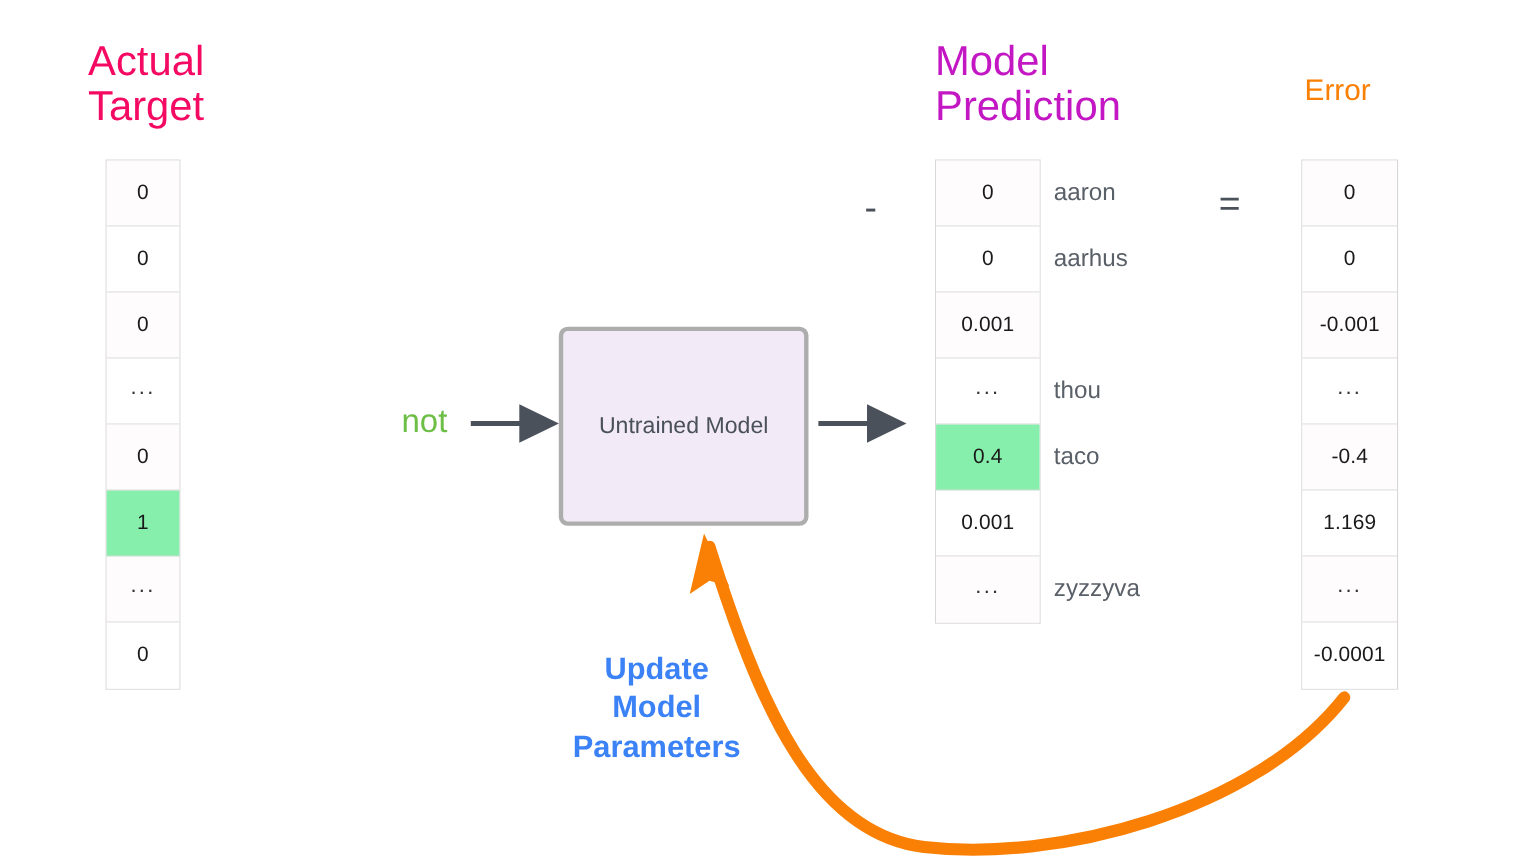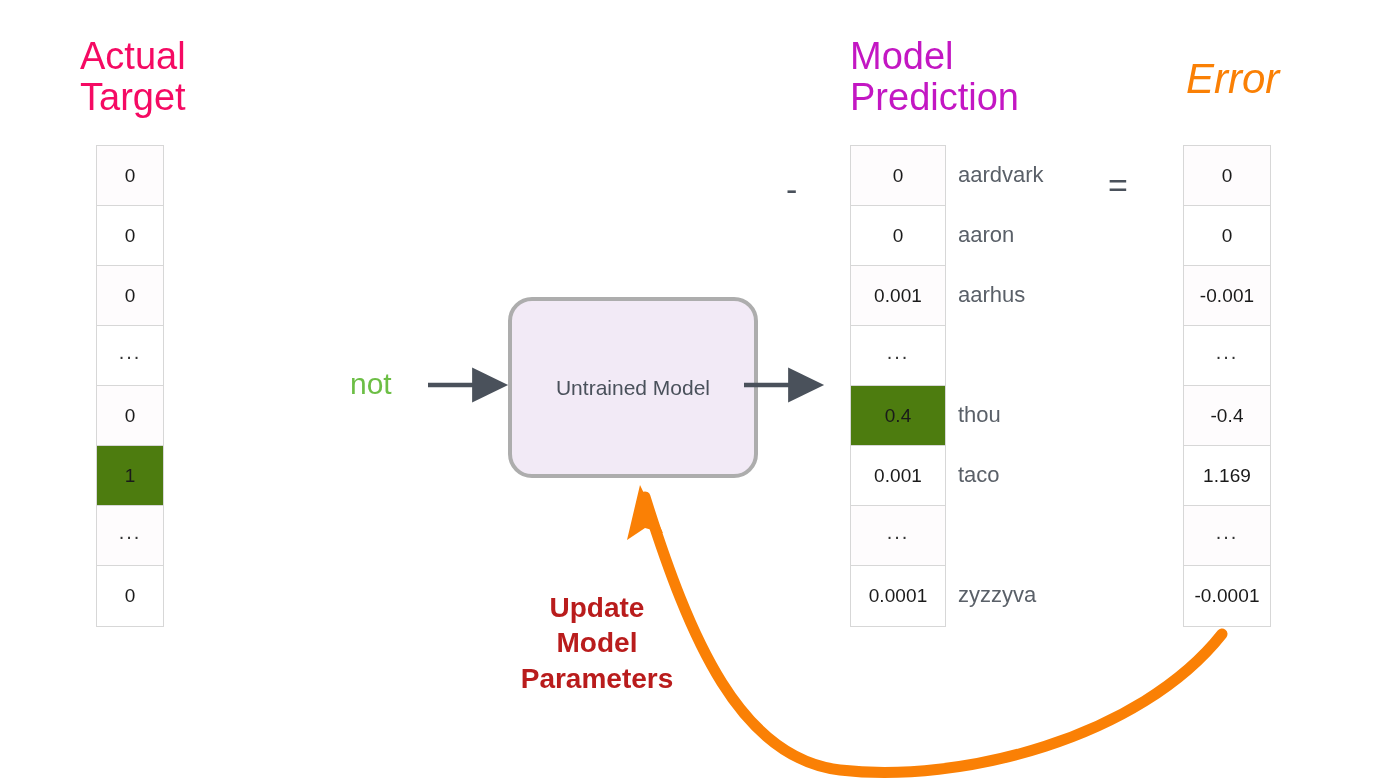--- a/index.html
+++ b/index.html
@@ -37,24 +37,23 @@
     color: #F50A63;
   }
   #hdr-prediction {
     left: 850px;
     top: 36px;
     font-size: 38px;
     color: #C317C3;
   }
   #hdr-error {
     left: 1186px;
-    top: 56px;
-    font-size: 42px;
+    top: 68px;
+    font-size: 27px;
     color: #FA8005;
-    font-style: italic;
   }
 
   
   .col {
     position: absolute;
     display: flex;
     flex-direction: column;
     border: 1px solid #D7D7D7;
     box-sizing: border-box;
   }
@@ -64,21 +63,21 @@
     display: flex;
     align-items: center;
     justify-content: center;
     font-size: 19px;
     color: #1A1A1A;
     background: #FEFCFD;
     letter-spacing: 0.1px;
   }
   .cell:last-child { border-bottom: none; }
   .cell.alt { background: #FFFFFF; }
-  .cell.hl  { background: #4d7c0f; }
+  .cell.hl  { background: #86efac; }
   .cell.dots {
     font-size: 20px;
     color: #333;
     letter-spacing: 2px;
     padding-bottom: 6px;
   }
 
   #col-target {
     left: 96px;
     top: 145px;
@@ -124,55 +123,55 @@
     font-weight: 400;
   }
   #op-minus { left: 786px; top: 172px; }
   #op-equals { left: 1108px; top: 168px; }
 
   
   #model-box {
     position: absolute;
     left: 508px;
     top: 297px;
-    width: 250px;
+    width: 227px;
     height: 181px;
     background: #F2EAF6;
     border: 4px solid #ADADAD;
-    border-radius: 24px;
+    border-radius: 8px;
     box-sizing: border-box;
     display: flex;
     align-items: center;
     justify-content: center;
   }
   #model-label {
     font-size: 21px;
     color: #4A515B;
   }
 
   
   #input-word {
     position: absolute;
-    left: 350px;
+    left: 365px;
     top: 367px;
     font-size: 30px;
     color: #6CBE45;
   }
 
   
   #update-caption {
     position: absolute;
     left: 492px;
     top: 590px;
     width: 210px;
     text-align: center;
     font-size: 28px;
     font-weight: bold;
     line-height: 1.26;
-    color: #b91c1c;
+    color: #3b82f6;
     white-space: pre-line;
   }
 
   
   #overlay {
     position: absolute;
     left: 0; top: 0;
     width: 1390px;
     height: 779px;
     pointer-events: none;
@@ -203,25 +202,23 @@
     </div>
 
   <div class="col" id="col-prediction">
       <div class="cell">0</div>
       <div class="cell alt">0</div>
       <div class="cell">0.001</div>
       <div class="cell dots alt">...</div>
       <div class="cell hl">0.4</div>
       <div class="cell alt">0.001</div>
       <div class="cell dots">...</div>
-      <div class="cell alt">0.0001</div>
     </div>
 
   <div class="wordlist" id="wordlist">
-      <div class="word">aardvark</div>
       <div class="word">aaron</div>
       <div class="word">aarhus</div>
       <div class="word"></div>
       <div class="word">thou</div>
       <div class="word">taco</div>
       <div class="word"></div>
       <div class="word">zyzzyva</div>
     </div>
 
   <div class="col" id="col-error">

